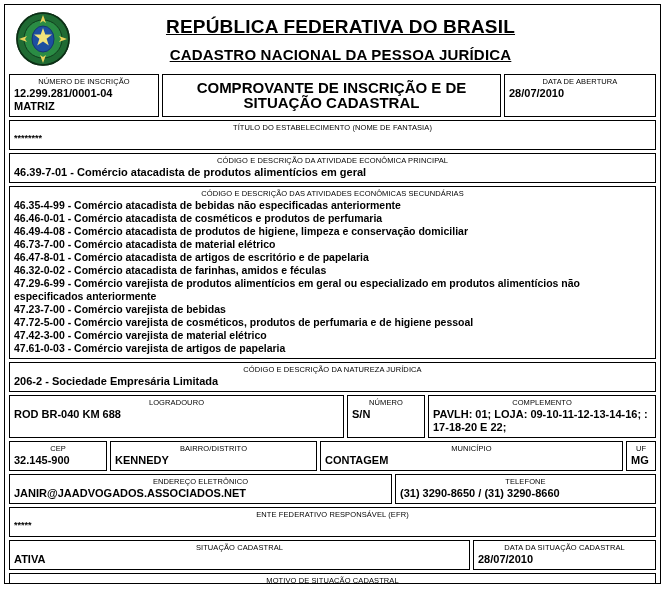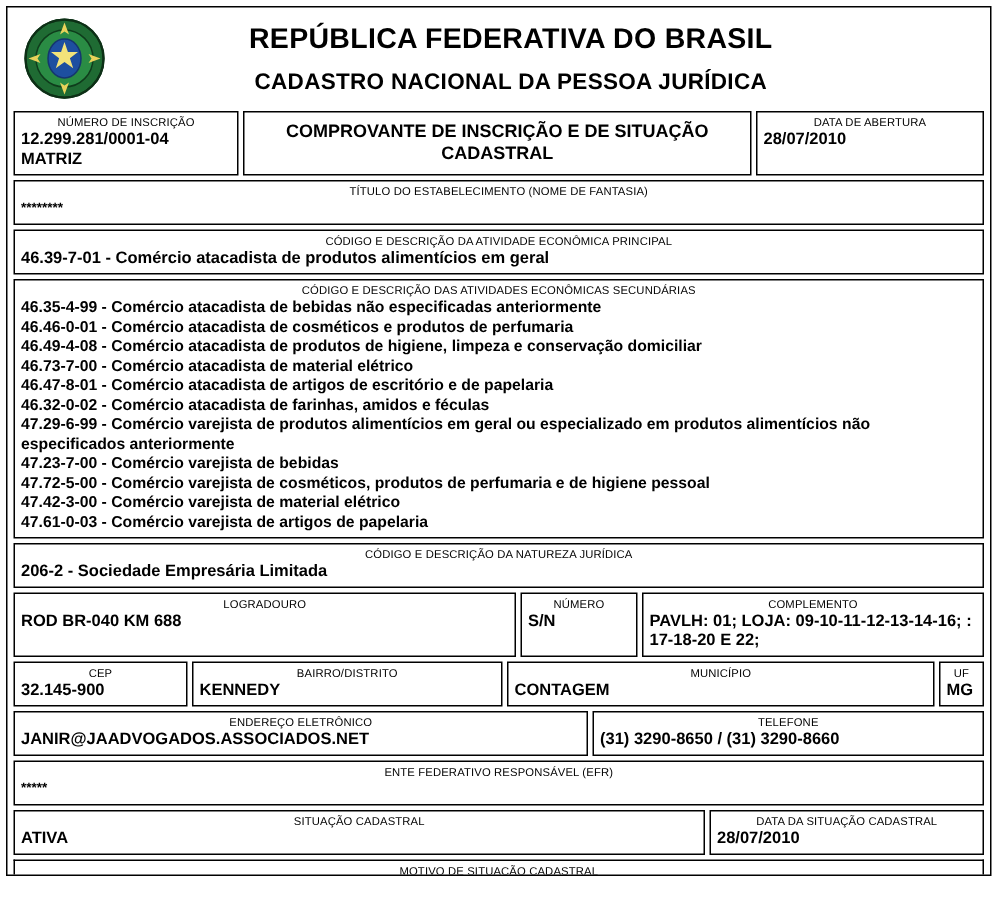--- a/index.html
+++ b/index.html
@@ -19,20 +19,21 @@
   .outer{
     border:1px solid #000;
     box-sizing:border-box;
     width:100%;
   }
   
   .header{
     display:flex;
     align-items:center;
     padding:6px 0 4px 0;
+    text-decoration:underline;
   }
   .brasao{
     width:76px;
     min-width:76px;
     display:flex;
     align-items:center;
     justify-content:center;
   }
   .brasao svg{display:block;}
   .titles{
@@ -78,21 +79,21 @@
     line-height:13px;
   }
   .center{
     display:flex;
     flex-direction:column;
     align-items:center;
     justify-content:center;
     text-align:center;
   }
   .doc-title{
-    font-size:12px;
+    font-size:15px;
     font-weight:bold;
     line-height:15px;
   }
   .flex1{flex:1;}
   .ml3{margin-left:3px;}
   .list .val{
     font-size:10.5px;
     line-height:13px;
     font-weight:bold;
   }
@@ -200,21 +201,21 @@
         <div class="lbl">NÚMERO</div>
         <div class="val">S/N</div>
       </div>
       <div class="box tall ml3" style="width:228px;">
         <div class="lbl">COMPLEMENTO</div>
         <div class="val">PAVLH: 01; LOJA: 09-10-11-12-13-14-16; : 17-18-20 E 22;</div>
       </div>
     </div>
 
     <div class="row">
-      <div class="box" style="width:116px;">
+      <div class="box" style="width:98px;">
         <div class="lbl">CEP</div>
         <div class="val">32.145-900</div>
       </div>
       <div class="box ml3" style="width:207px;">
         <div class="lbl">BAIRRO/DISTRITO</div>
         <div class="val">KENNEDY</div>
       </div>
       <div class="box ml3 flex1">
         <div class="lbl">MUNICÍPIO</div>
         <div class="val">CONTAGEM</div>

